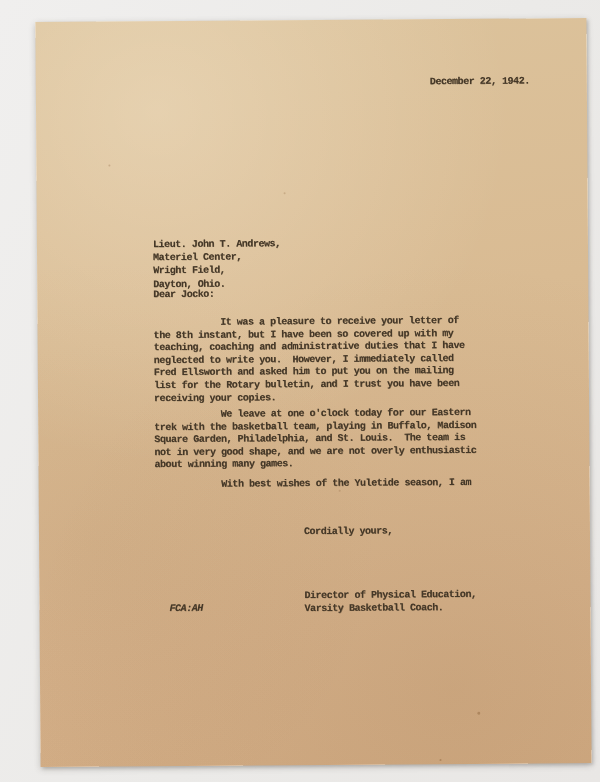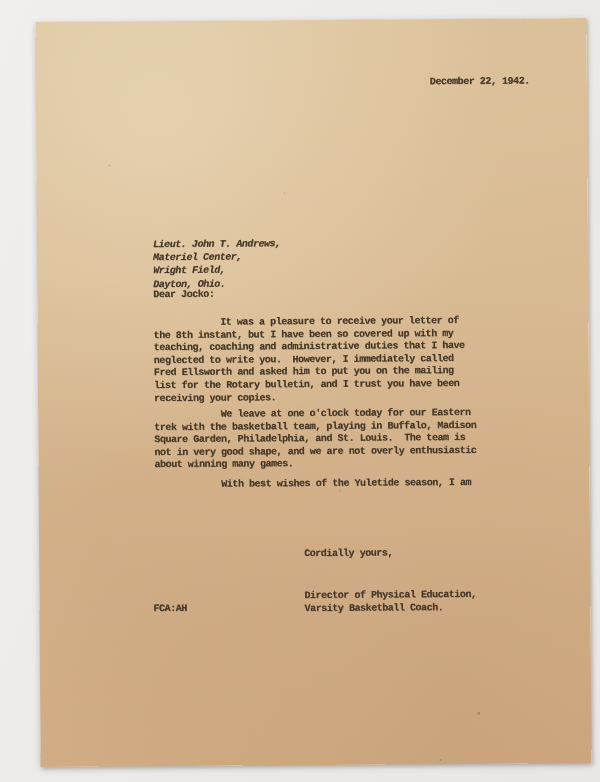--- a/index.html
+++ b/index.html
@@ -34,28 +34,28 @@
     font-family: "Liberation Mono", "DejaVu Sans Mono", monospace;
     font-size: 10px;
     font-weight: 700;
     letter-spacing: -0.45px;
     line-height: 12.6px;
     color: #453828;
     white-space: pre;
     text-shadow: 0.3px 0.3px 0.4px rgba(70,55,35,0.55);
   }
   .date-line      { left: 394px; top: 57px; }
-  .recipient      { left: 116px; top: 217px; line-height: 13.2px; font-style: italic; }
+  .recipient      { left: 116px; top: 217px; line-height: 13.2px; }
   .salutation     { left: 116px; top: 268px; }
   .paragraph-1    { left: 116px; top: 296px; }
   .paragraph-2    { left: 116px; top: 388px; }
   .closing-line   { left: 116px; top: 458px; }
-  .valediction    { left: 265px; top: 528px; }
+  .valediction    { left: 265px; top: 506px; }
   .signature      { left: 265px; top: 569px; line-height: 13.4px; }
-  .initials       { left: 114px; top: 582px; }
+  .initials       { left: 130px; top: 582px; font-style: italic; }
   .speck {
     position: absolute;
     border-radius: 50%;
     background: rgba(140,100,60,0.45);
   }
   .speck.s1 { left: 437px; top: 693px; width: 3px; height: 3px; }
   .speck.s2 { left: 399px; top: 740px; width: 2px; height: 2px; }
   .speck.s3 { left:  72px; top: 143px; width: 2px; height: 2px; background: rgba(140,100,60,0.30); }
   .speck.s4 { left: 247px; top: 172px; width: 2px; height: 2px; background: rgba(140,100,60,0.28); }
   .speck.s5 { left: 300px; top: 470px; width: 2px; height: 2px; background: rgba(140,100,60,0.25); }

